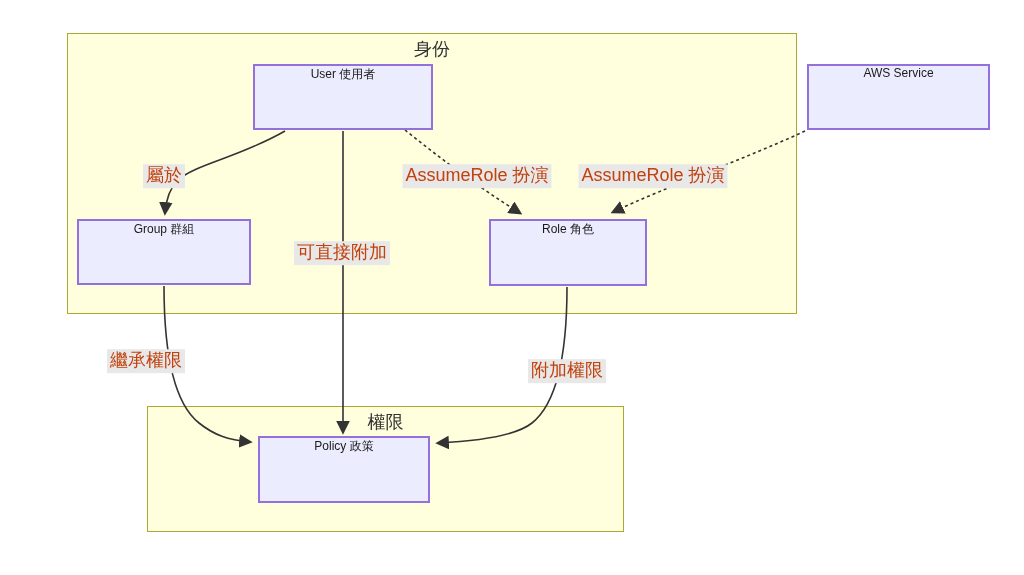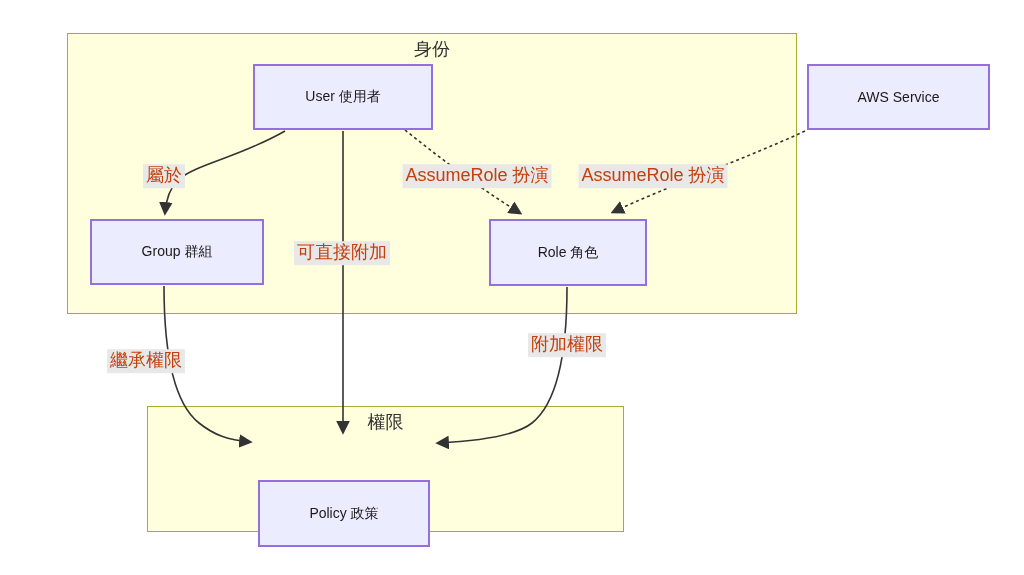--- a/index.html
+++ b/index.html
@@ -12,22 +12,22 @@
     position:absolute;background:#ffffde;border:1px solid #aaaa33;
     box-sizing:border-box;z-index:1;margin-left:32px;
   }
   .cluster-label{
     position:absolute;top:3px;left:50%;transform:translateX(-50%);
     font-size:18px;color:#333333;white-space:nowrap;z-index:2;
   }
   .edges{position:absolute;left:0;top:0;z-index:3;}
   .node{
     position:absolute;background:#ececff;border:2px solid #9370db;
-    box-sizing:border-box;display:flex;align-items:center;justify-content:center;
-    font-size:14px;color:#1a1a1a;z-index:4;white-space:nowrap;
+    box-sizing:border-box;display:flex;align-items:flex-start;justify-content:center;
+    font-size:12px;color:#1a1a1a;z-index:4;white-space:nowrap;
   }
   .edge-label{
     position:absolute;transform:translate(-50%,-50%);
     background:#e8e8e8;color:#c2410c;font-size:18px;
     padding:1px 3px;white-space:nowrap;z-index:5;line-height:1.2;
   }
 </style>
 </head>
 <body>
 
@@ -53,30 +53,30 @@
     <path d="M 164 286 C 164 340, 170 400, 199 423 C 214 435, 228 440, 250 442" fill="none" stroke="#333333" stroke-width="1.6" marker-end="url(#arrow)"></path>
     <path d="M 567 287 C 567 340, 561 400, 532 423 C 517 435, 478 441, 438 443" fill="none" stroke="#333333" stroke-width="1.6" marker-end="url(#arrow)"></path>
   </svg>
 
   <div class="node" style="left:253px;top:64px;width:180px;height:66px;">
     <span>User 使用者</span>
   </div>
   <div class="node" style="left:807px;top:64px;width:183px;height:66px;">
     <span>AWS Service</span>
   </div>
-  <div class="node" style="left:90px;top:219px;width:174px;height:66px;">
+  <div class="node" style="left:77px;top:219px;width:174px;height:66px;">
     <span>Group 群組</span>
   </div>
   <div class="node" style="left:489px;top:219px;width:158px;height:67px;">
     <span>Role 角色</span>
   </div>
-  <div class="node" style="left:258px;top:436px;width:172px;height:67px;margin-top:44px;">
+  <div class="node" style="left:258px;top:436px;width:172px;height:67px;">
     <span>Policy 政策</span>
   </div>
 
   <div class="edge-label" style="left:164px;top:176px;">屬於</div>
   <div class="edge-label" style="left:342px;top:253px;">可直接附加</div>
   <div class="edge-label" style="left:477px;top:176px;">AssumeRole 扮演</div>
   <div class="edge-label" style="left:653px;top:176px;">AssumeRole 扮演</div>
   <div class="edge-label" style="left:146px;top:361px;">繼承權限</div>
-  <div class="edge-label" style="left:567px;top:345px;">附加權限</div>
+  <div class="edge-label" style="left:567px;top:371px;">附加權限</div>
 
 </div>
 
 </body></html>

